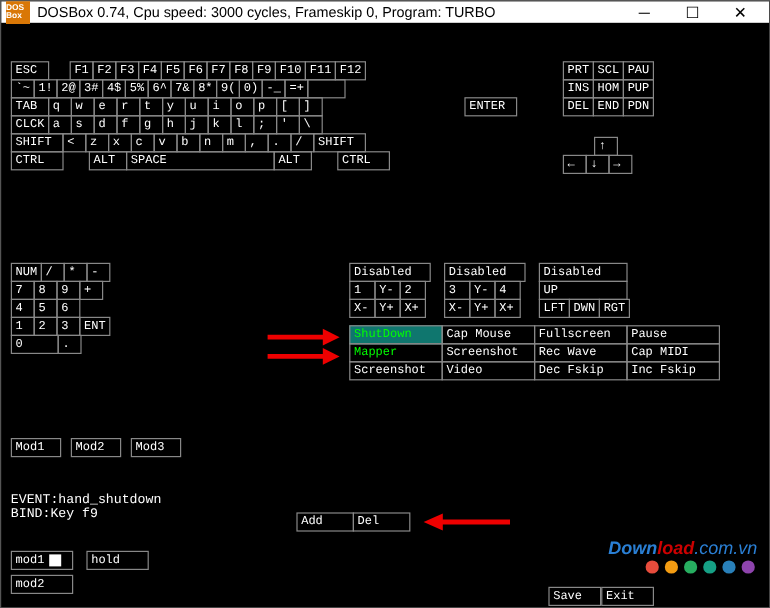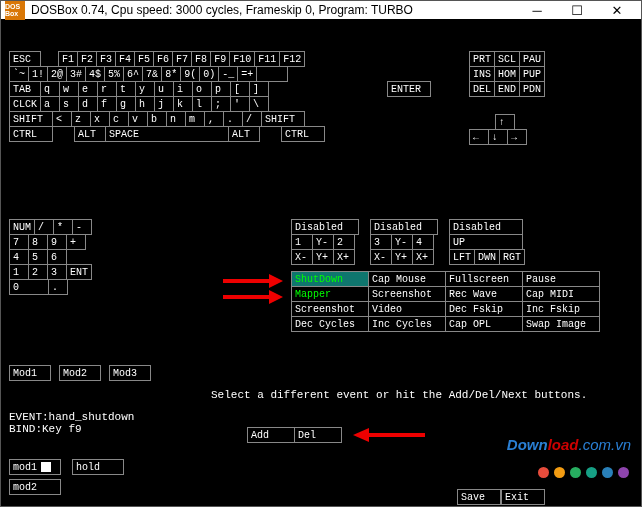--- a/index.html
+++ b/index.html
@@ -28,21 +28,21 @@
 .ev-info{position:absolute;left:8px;top:392px}
 .addnext{position:absolute;left:246px;top:408px}
 .addnext .k{min-width:48px}
 .mod-bottom{position:absolute;left:8px;top:440px}
 .mod-bottom .k{min-width:52px;margin-bottom:2px}
 .mod-bottom .row{margin-bottom:2px}
 .saveexit{position:absolute;left:456px;top:470px;display:flex}
 .saveexit .k{min-width:44px}
 .arrow-red{position:absolute;pointer-events:none}
 .arrow-red svg{display:block}
-.watermark{position:absolute;right:10px;top:417px;font-family:Arial,sans-serif;font-size:15px;font-style:italic}
+.watermark{position:absolute;right:10px;top:430px;font-family:Arial,sans-serif;font-size:15px;font-style:italic}
 .dots{position:absolute;right:12px;top:448px;display:flex;gap:5px}
 .dot{width:11px;height:11px;border-radius:50%}
 .sq{display:inline-block;width:10px;height:10px;background:#fff;margin-left:4px}
 .kw{min-width:32px}
 .kw2{min-width:44px}
 </style>
 </head>
 <body>
 
 <div class="titlebar">
@@ -262,35 +262,28 @@
   <div class="k">Screenshot</div>
   <div class="k">Rec Wave</div>
   <div class="k">Cap MIDI</div>
  </div>
  <div class="row">
   <div class="k">Screenshot</div>
   <div class="k">Video</div>
   <div class="k">Dec Fskip</div>
   <div class="k">Inc Fskip</div>
  </div>
- <div class="row">
-  <div class="k">Dec Cycles</div>
-  <div class="k">Inc Cycles</div>
-  <div class="k">Cap OPL</div>
-  <div class="k">Swap Image</div>
- </div>
 </div>
 
 <div class="mods">
  <div class="k">Mod1</div>
  <div class="k">Mod2</div>
  <div class="k">Mod3</div>
 </div>
 
-<div class="hint">Select a different event or hit the Add/Del/Next buttons.</div>
 
 <div class="ev-info">
  <div>EVENT:hand_shutdown</div>
  <div>BIND:Key f9</div>
 </div>
 
 <div class="addnext">
  <div class="row">
   <div class="k">Add</div>
   <div class="k">Del</div>

